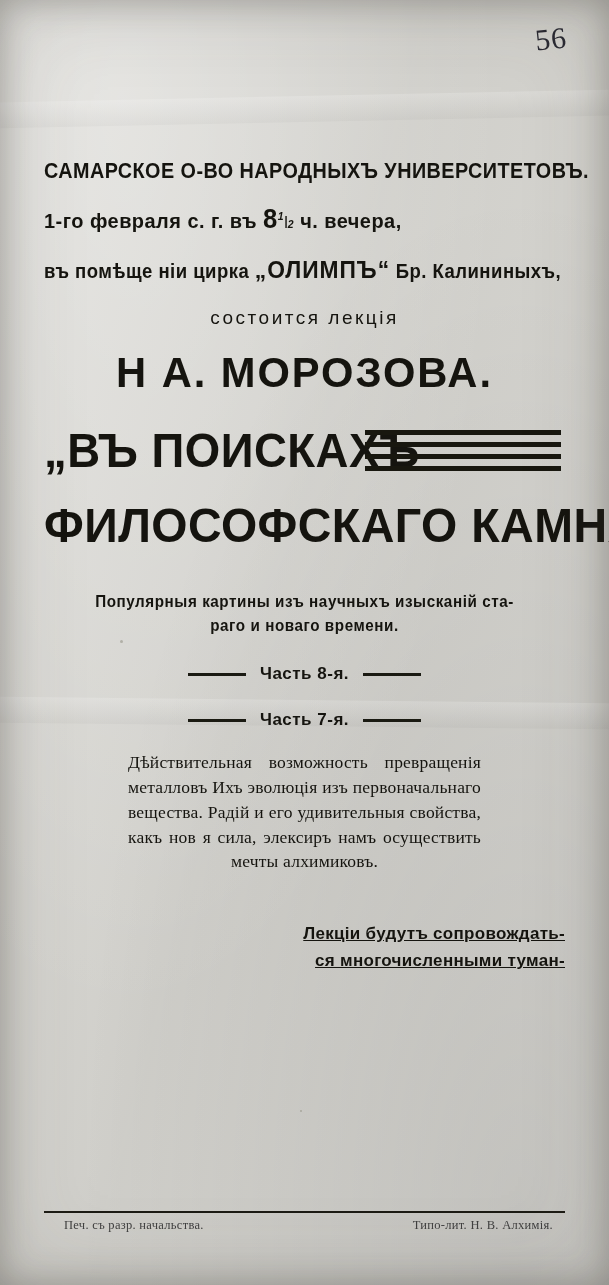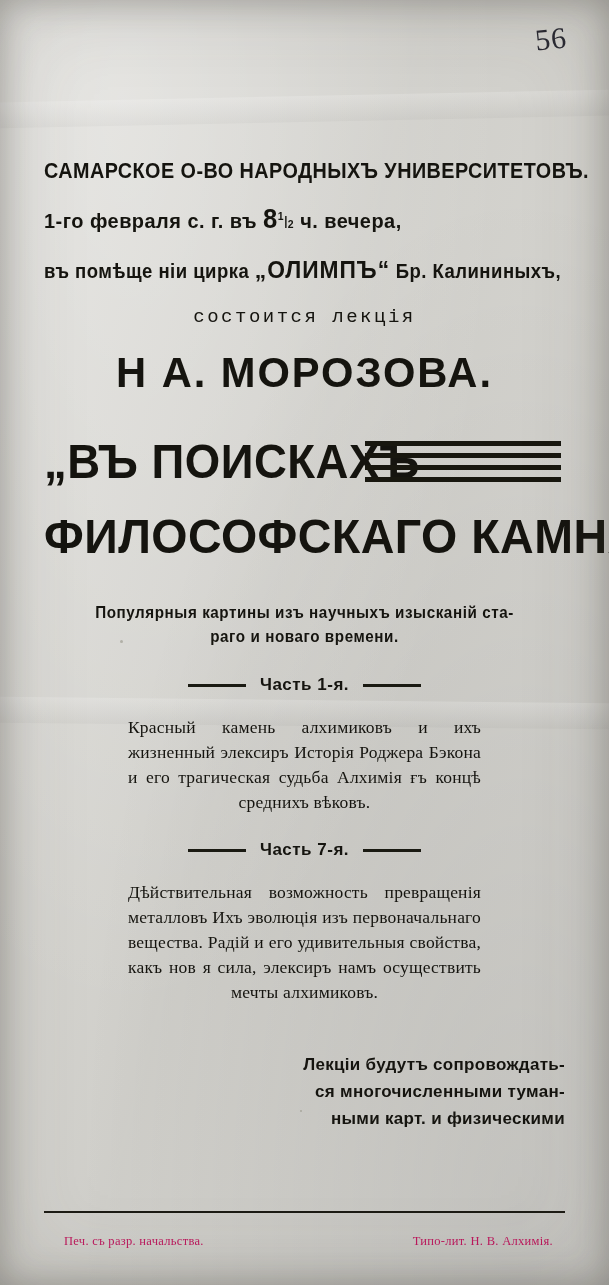--- a/index.html
+++ b/index.html
@@ -85,20 +85,21 @@
   }
   .line2 .big {
     font-size: 27px;
   }
   .frac {
     display: inline-block;
     font-size: 12px;
     line-height: 1;
     vertical-align: 2px;
     transform: translateY(-1px);
+    font-style: italic;
   }
   .frac sup { font-size: 11px; }
   .frac sub { font-size: 11px; }
   .line3 {
     font-size: 19.5px;
     margin-top: 24px;
     transform: scaleX(0.95);
     transform-origin: left center;
     white-space: nowrap;
     text-transform: none;
@@ -107,35 +108,35 @@
     font-size: 24px;
     letter-spacing: 1px;
   }
   .line4 {
     font-size: 19px;
     margin-top: 26px;
     text-align: center;
     letter-spacing: 2.5px;
     font-weight: normal;
     text-transform: none;
-    font-family: Liberation Mono, monospace;
+    font-family: Liberation Sans, sans-serif;
   }
   .name {
     font-size: 43px;
     margin-top: 20px;
     text-align: center;
     letter-spacing: 2px;
     font-weight: bold;
     font-family: "Liberation Sans Narrow", "Liberation Sans", sans-serif;
     transform: scaleX(0.97);
   }
 
   
   .title-wrap {
-    margin-top: 40px;
+    margin-top: 29px;
     position: relative;
   }
   .title1 {
     font-family: "Liberation Sans Narrow", "Liberation Sans", sans-serif;
     font-weight: bold;
     font-size: 49px;
     letter-spacing: 0.5px;
     line-height: 1;
     white-space: nowrap;
     transform: scaleX(0.93);
@@ -214,42 +215,42 @@
   .note {
     margin-top: 46px;
     font-family: "Liberation Sans Narrow", "Liberation Sans", sans-serif;
     font-weight: bold;
     font-size: 17px;
     line-height: 1.6;
     text-align: right;
     padding-left: 160px;
     letter-spacing: 0.3px;
   }
-  .note span { display: block; }
+  .note span { display: block; text-decoration: underline; }
 
   
   .footer-rule {
     position: absolute;
     left: 44px;
     right: 44px;
     bottom: 72px;
     height: 2px;
     background: #1c1b14;
   }
   .footer {
     position: absolute;
     left: 64px;
     right: 56px;
-    bottom: 36px;
+    bottom: 52px;
     display: flex;
     justify-content: space-between;
     font-family: "Liberation Serif", serif;
     font-size: 12.5px;
     letter-spacing: 0.3px;
-    color: #be185d;
+    color: #404040;
   }
   .speck {
     position: absolute;
     background: #8a877a;
     opacity: .5;
     border-radius: 50%;
     pointer-events: none;
   }
 </style>
 </head>
@@ -298,36 +299,34 @@
       <div class="title2">ФИЛОСОФСКАГО КАМНЯ“.</div>
     </div>
 
     <div class="subtitle">
       <span class="l1">Популярныя картины изъ научныхъ изысканiй ста-</span>
       <span class="l2">раго и новаго времени.</span>
     </div>
 
     <div class="part">
       <span class="rule"></span>
-      <span class="lbl">Часть 1-я.</span>
+      <span class="lbl">Часть 8-я.</span>
       <span class="rule"></span>
     </div>
-    <div class="body">Красный камень алхимиковъ и ихъ жизненный элексиръ Исторiя Роджера Бэкона и его трагическая судьба Алхимiя ғъ концѣ среднихъ вѣковъ.</div>
 
     <div class="part">
       <span class="rule"></span>
       <span class="lbl">Часть 7-я.</span>
       <span class="rule"></span>
     </div>
     <div class="body">Дѣйствительная возможность превращенiя металловъ Ихъ эволюцiя изъ первоначальнаго вещества. Радiй и его удивительныя свойства, какъ нов я сила, элексиръ намъ осуществить мечты алхимиковъ.</div>
 
     <div class="note">
       <span>Лекцiи будутъ сопровождать-</span>
       <span>ся многочисленными туман-</span>
-      <span>ными карт. и физическими</span>
     </div>
 
   </div>
 
   <div class="footer-rule"></div>
   <div class="footer">
     <span>Печ. съ разр. начальства.</span>
     <span>Типо-лит. Н. В. Алхимiя.</span>
   </div>
 

